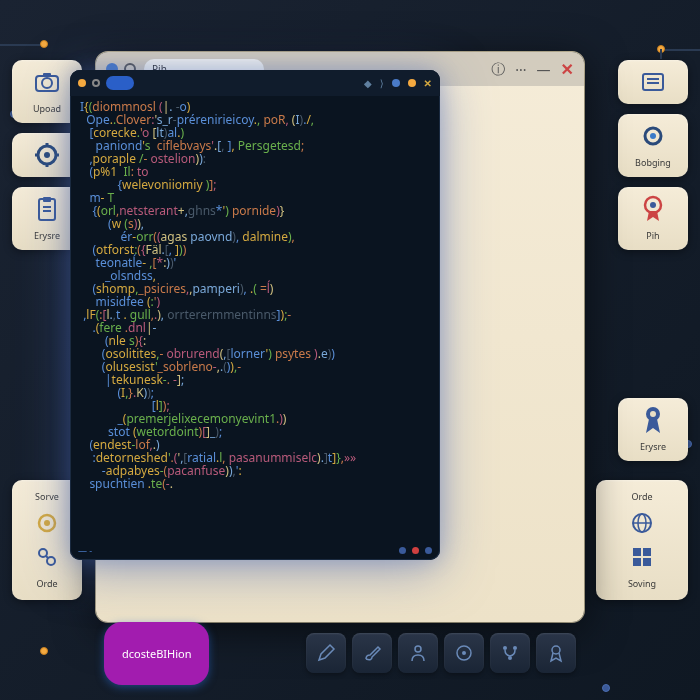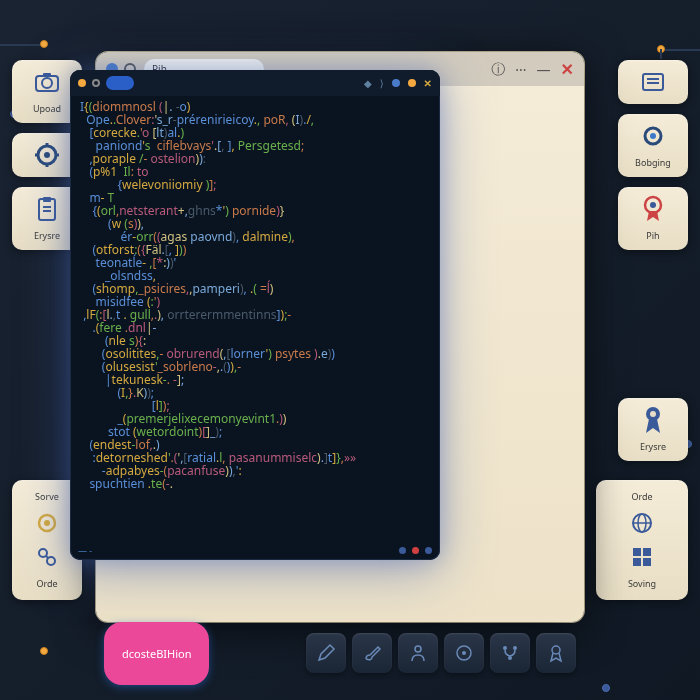--- a/index.html
+++ b/index.html
@@ -45,21 +45,21 @@
 .kw{color:#5a8fd8}
 .fn{color:#d4a940}
 .str{color:#6ab04c}
 .var{color:#c97a4a}
 .op{color:#b85a7a}
 .com{color:#4a5a6a}
 .pn{color:#d0c080}
 .num{color:#7aa8d8}
 
 .bottom-bar{position:absolute;left:96px;bottom:20px;width:488px;height:54px;display:flex;align-items:center;gap:10px;padding:0 8px;z-index:5}
-.doc-btn{background:#ec4899;color:#fff;padding:24px 18px;border-radius:18px;font-size:11px;border:none;box-shadow:0 2px 8px rgba(42,111,216,0.5)}
+.doc-btn{background:#a21caf;color:#fff;padding:24px 18px;border-radius:18px;font-size:11px;border:none;box-shadow:0 2px 8px rgba(42,111,216,0.5)}
 .bottom-icons{display:flex;gap:6px;margin-left:auto}
 .bottom-tile{width:40px;height:40px;background:linear-gradient(180deg,#2a3548 0%,#1a2535 100%);border-radius:8px;display:flex;align-items:center;justify-content:center;color:#6a8ab8;box-shadow:inset 0 1px 2px rgba(255,255,255,0.1),0 2px 4px rgba(0,0,0,0.3)}
 
 svg{display:block}
 </style>
 </head>
 <body>
 
 <div class="circuit">
   <div class="node" style="left:40px;top:40px"></div>

